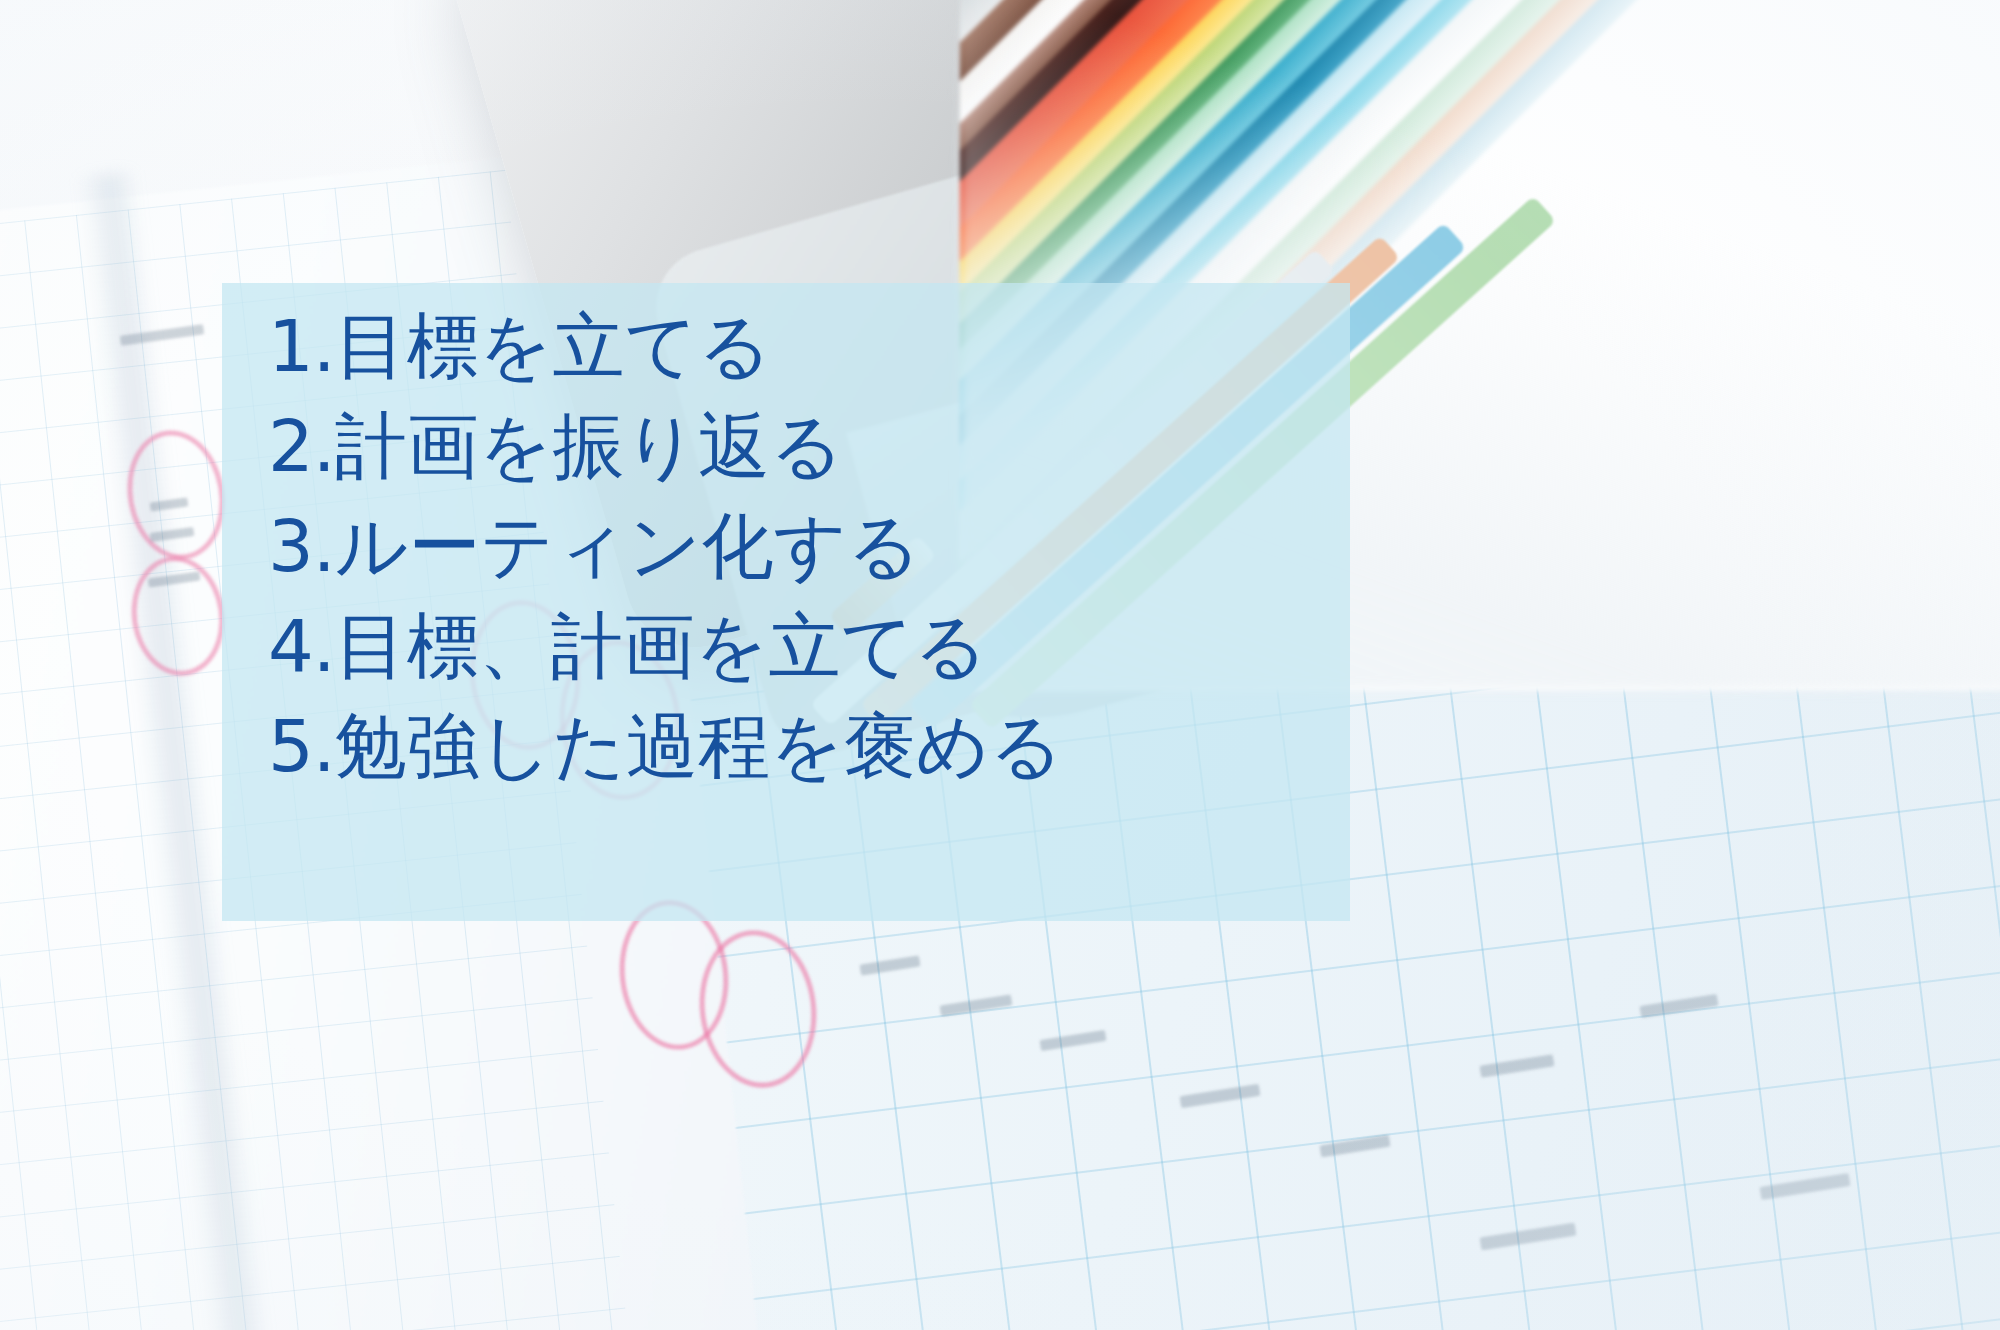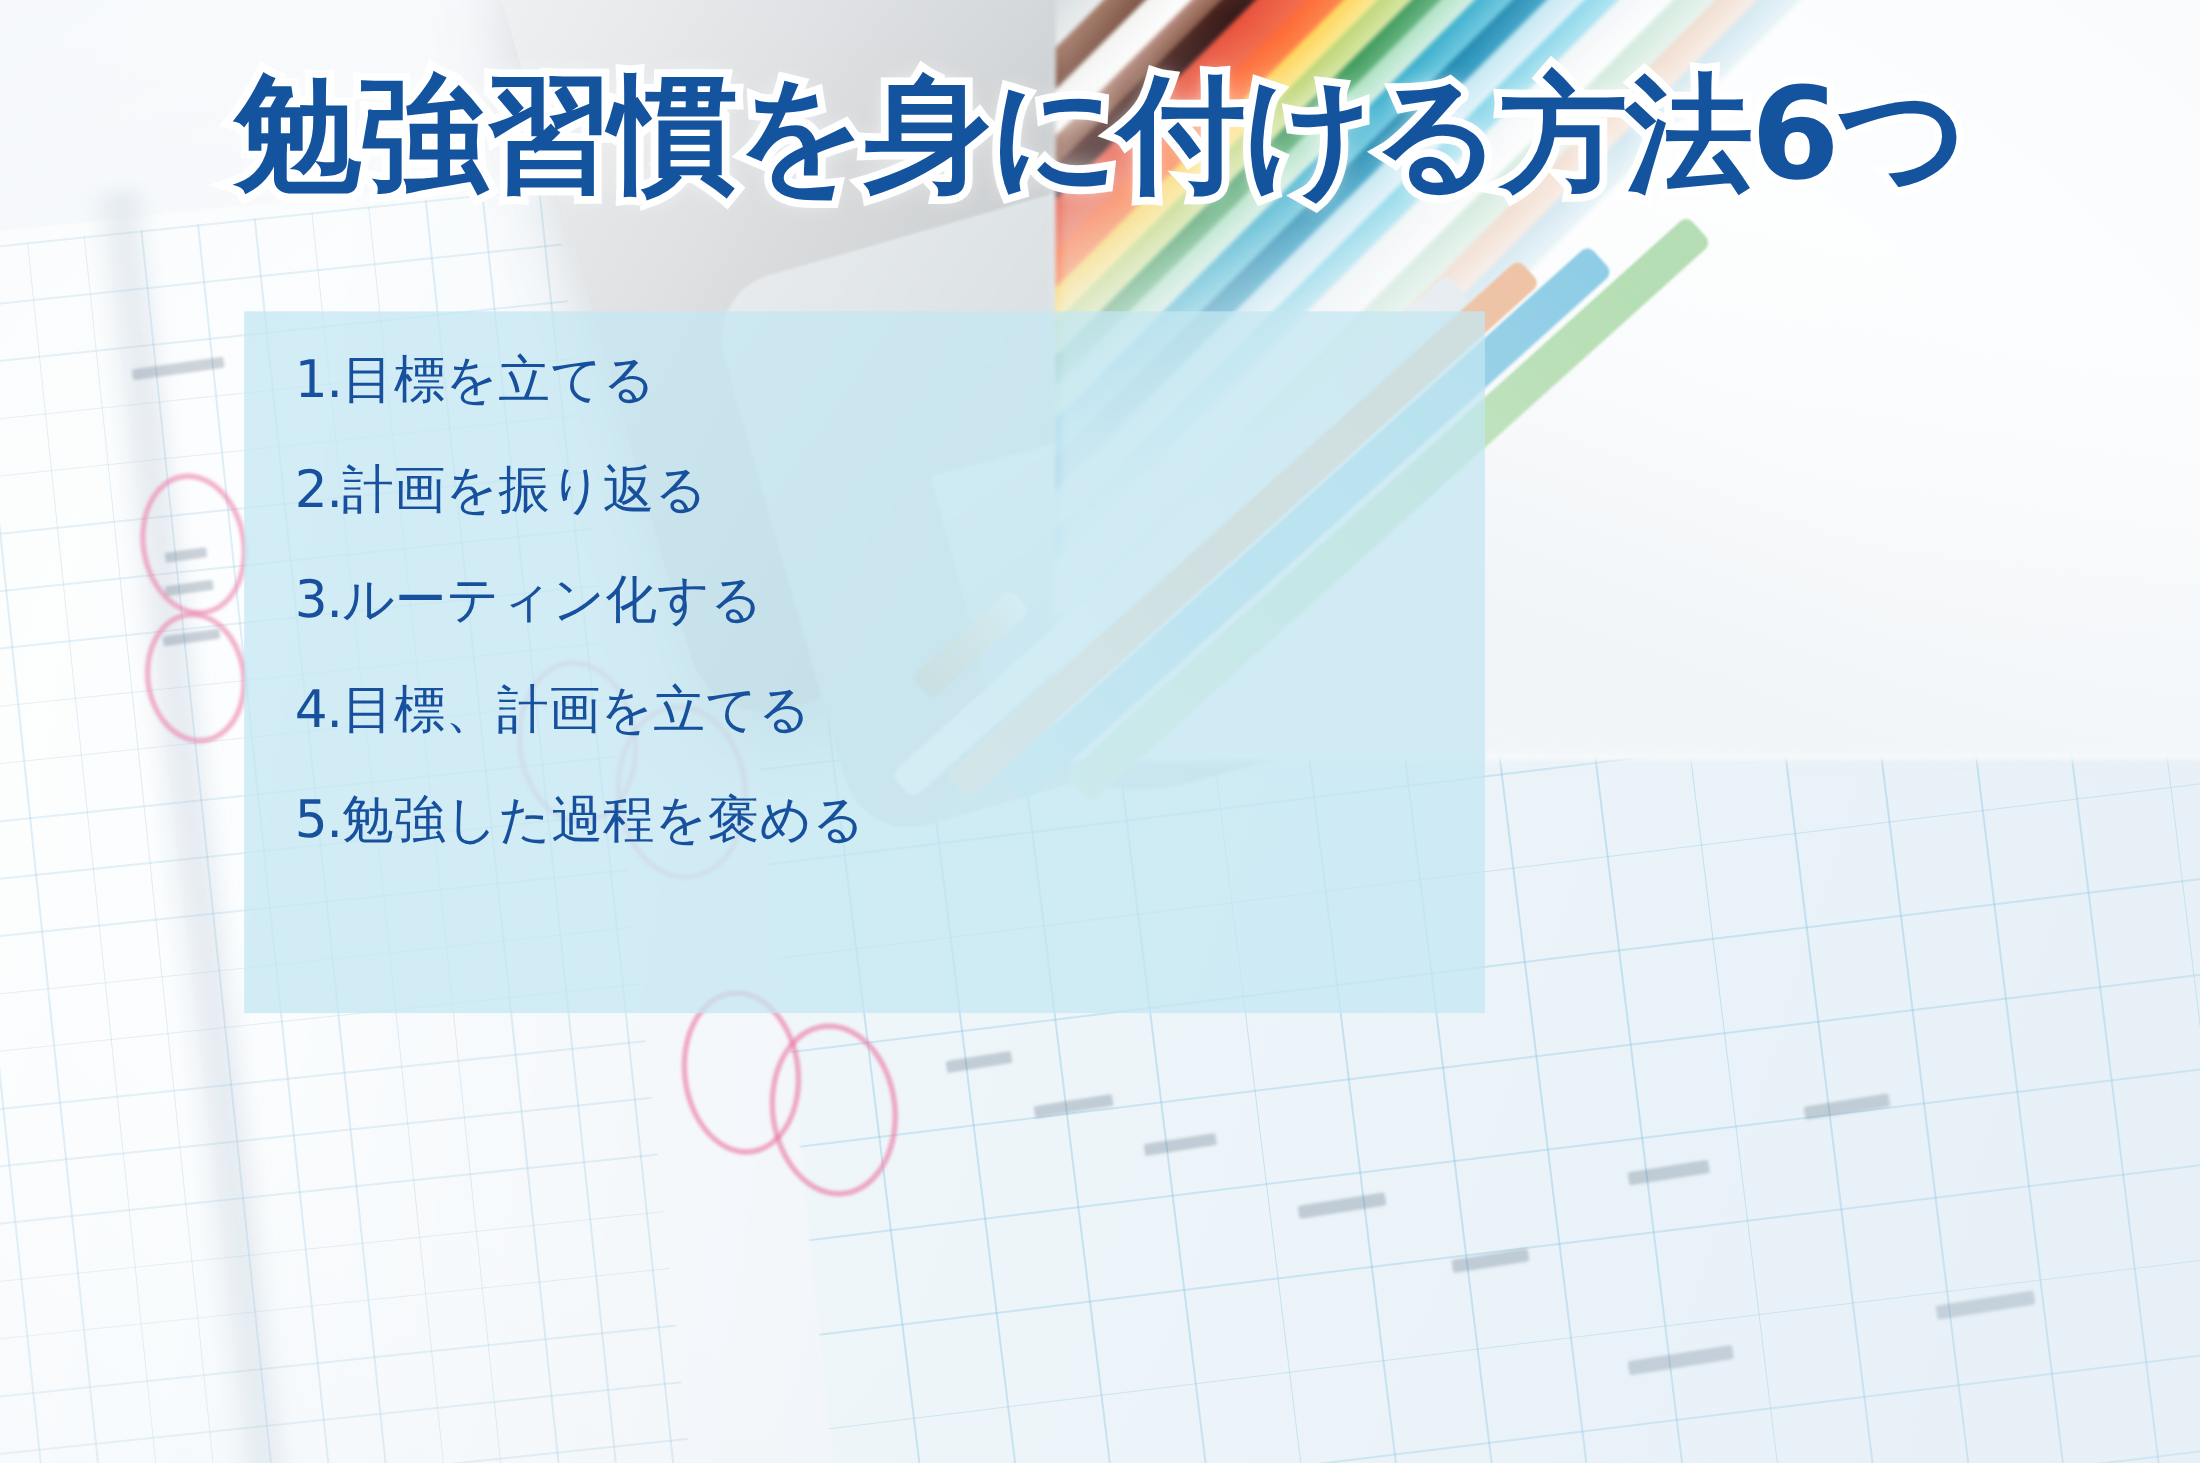--- a/index.html
+++ b/index.html
@@ -165,21 +165,21 @@
     left:222px; top:283px;
     width:1128px; height:638px;
     background:rgba(196,231,241,.74);
   }
   .list{
     position:absolute;
     left:268px; top:296px;
     width:1130px;
     font-family:"DejaVu Sans","Liberation Sans",sans-serif;
     font-weight:400;
-    font-size:47px;
+    font-size:72px;
     line-height:100px;
     color:#17519e;
     letter-spacing:0px;
     white-space:nowrap;
   }
   .list-item{ display:block; height:100px; }
   .list-item .num{ letter-spacing:-1px; }
 </style>
 </head>
 <body>
@@ -224,21 +224,20 @@
 
     <div class="pencil-long" style="left:920px;top:700px;width:720px;height:34px;background:linear-gradient(90deg,#cfe9f4 0%,#a9d9ec 40%,#8ecde6 100%);transform:rotate(-42deg);"></div>
     <div class="pencil-long" style="left:980px;top:700px;width:760px;height:34px;background:linear-gradient(90deg,#e2f1dc 0%,#c6e6c3 45%,#b2dcb0 100%);transform:rotate(-42deg);"></div>
     <div class="pencil-long" style="left:870px;top:700px;width:700px;height:30px;background:linear-gradient(90deg,#fae3d2 0%,#f3cdb4 45%,#eec3a6 100%);transform:rotate(-42deg);"></div>
     <div class="pencil-long" style="left:820px;top:700px;width:680px;height:30px;background:linear-gradient(90deg,#ffffff 0%,#f3f6f8 50%,#e7edf1 100%);transform:rotate(-42deg);"></div>
     <div class="pencil-long" style="left:838px;top:612px;width:120px;height:28px;background:linear-gradient(90deg,#d9c9b4 0%,#efe2d2 60%,#ffffff 100%);transform:rotate(-42deg);"></div>
 
     <div class="photo-soft"></div>
   </div>
 
-  <h1 class="title">勉強習慣を身に付ける方法6つ</h1>
 
   <div class="panel"></div>
 
   <div class="list">
     <span class="list-item"><span class="num">1.</span><span>目標を立てる</span></span>
     <span class="list-item"><span class="num">2.</span><span>計画を振り返る</span></span>
     <span class="list-item"><span class="num">3.</span><span>ルーティン化する</span></span>
     <span class="list-item"><span class="num">4.</span><span>目標、計画を立てる</span></span>
     <span class="list-item"><span class="num">5.</span><span>勉強した過程を褒める</span></span>
   </div>

